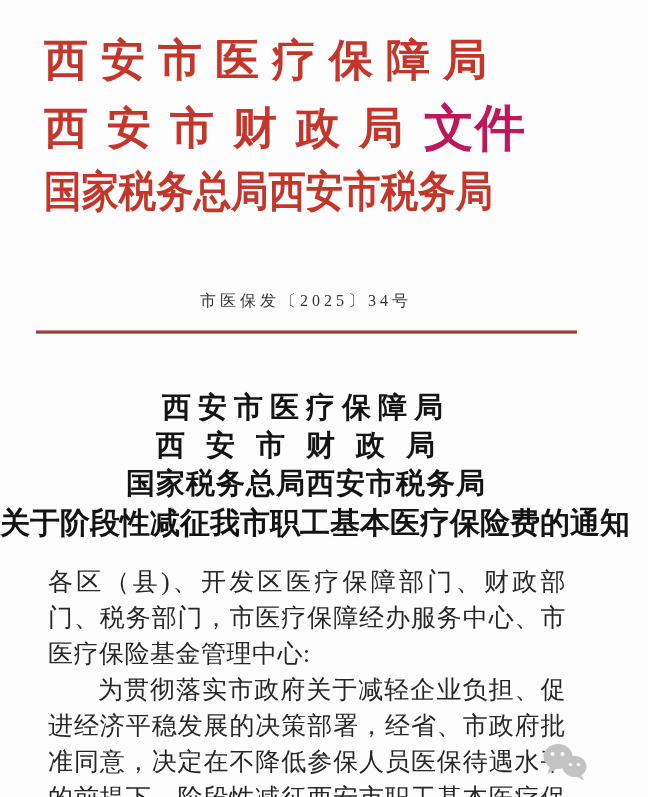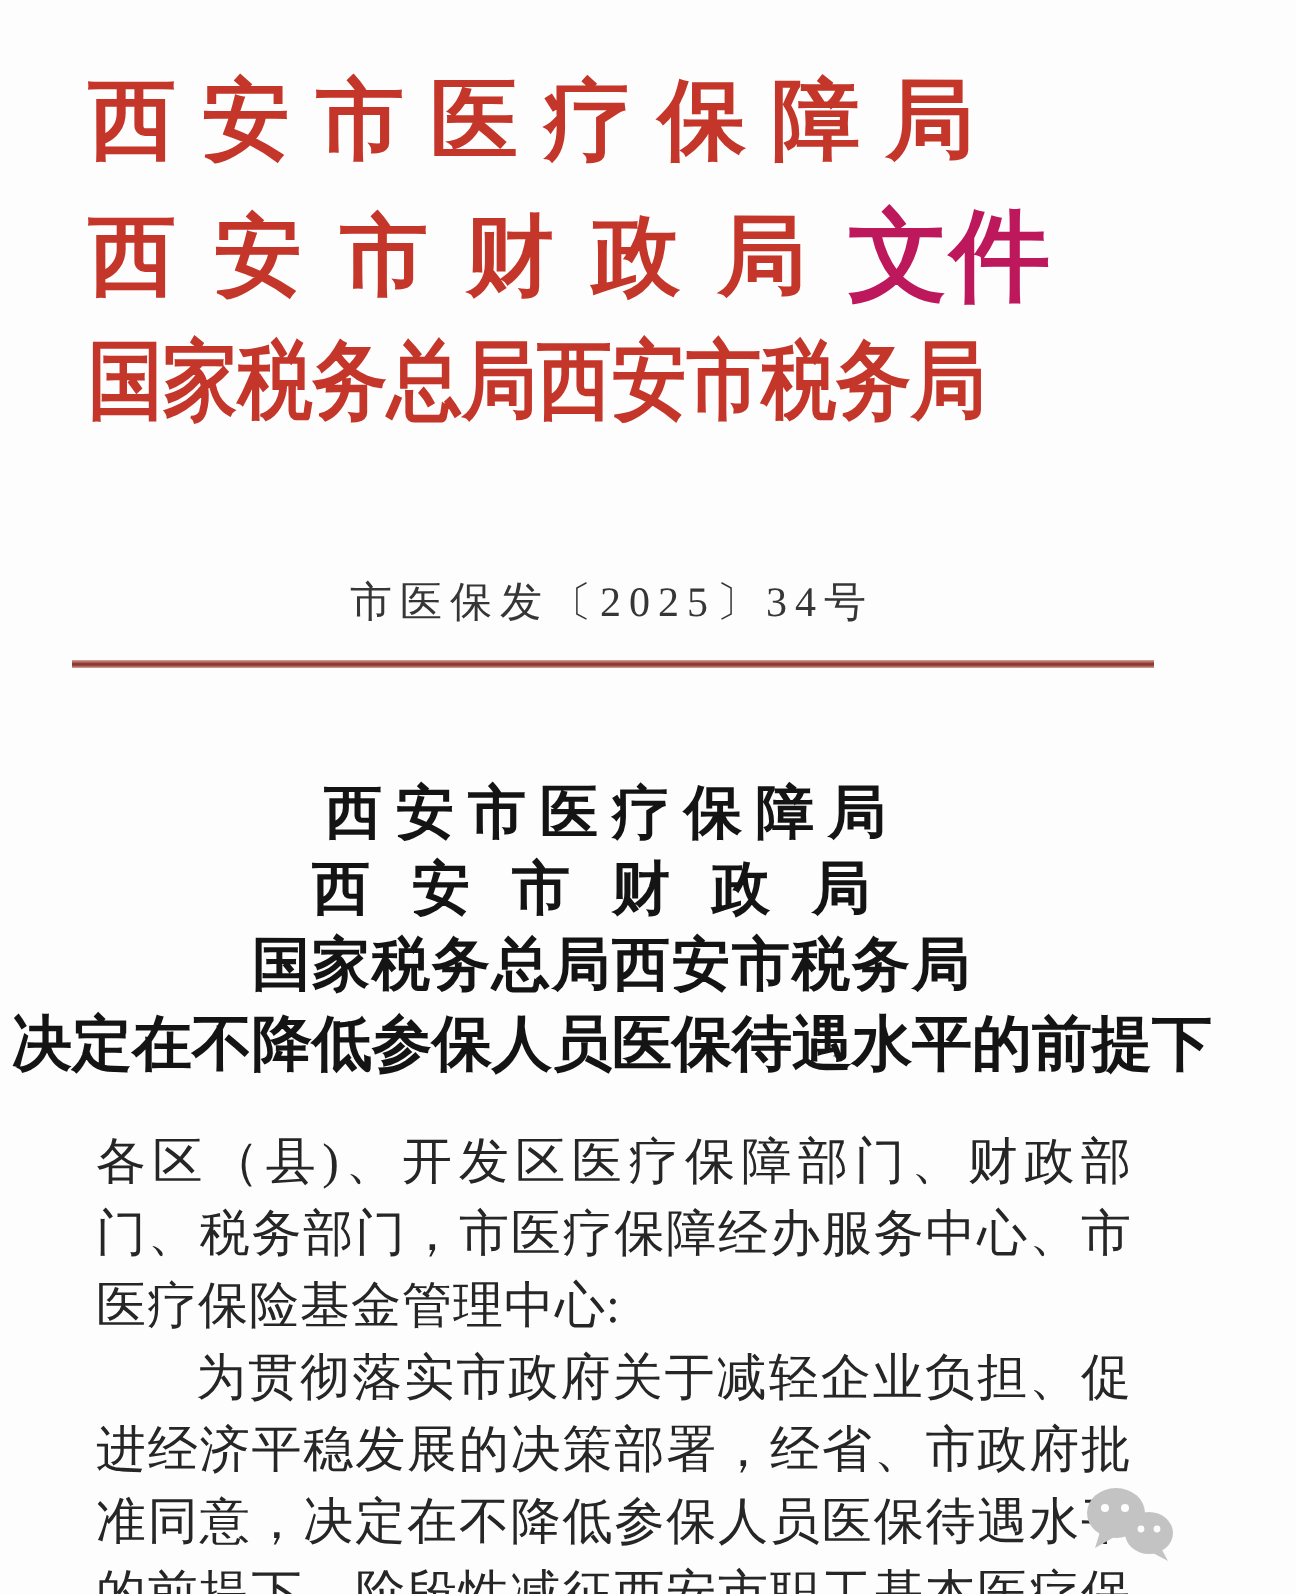--- a/index.html
+++ b/index.html
@@ -35,21 +35,21 @@
   .lh-line3 {
     font-size: 43px; font-weight: bold;
     line-height: 56px; white-space: nowrap;
     transform: scaleX(0.87); transform-origin: left center;
   }
 
   
   .doc-number {
     margin-top: 68px;
     text-align: center;
-    font-size: 21px; letter-spacing: 4px;
+    font-size: 16px; letter-spacing: 4px;
     color: #363636;
     line-height: 26px;
   }
   .red-rule {
     margin: 16px 35px 0 36px;
     height: 4px;
     background: linear-gradient(to bottom, #d7a59c 0%, #8e3a32 45%, #8e3a32 65%, #d7a59c 100%);
   }
 
   
@@ -103,21 +103,21 @@
   </div>
 
   <div class="doc-number">市医保发〔2025〕34号</div>
 
   <div class="red-rule"></div>
 
   <div class="title-block">
     <div class="title-l1">西安市医疗保障局</div>
     <div class="title-l2">西安市财政局</div>
     <div class="title-l3">国家税务总局西安市税务局</div>
-    <div class="title-l4">决定在不降低参保人员医保待遇水平的前提下</div>
+    <div class="title-l4">关于阶段性减征我市职工基本医疗保险费的通知</div>
   </div>
 
   <div class="body-text">
     <p>各区（县)、开发区医疗保障部门、财政部门、税务部门，市医疗保障经办服务中心、市医疗保险基金管理中心:</p>
     <p class="indent">为贯彻落实市政府关于减轻企业负担、促进经济平稳发展的决策部署，经省、市政府批准同意，决定在不降低参保人员医保待遇水平的前提下，阶段性减征西安市职工基本医疗保险费。现将有关事项通知如下:</p>
   </div>
 
   <div class="watermark">
     <span class="wechat-icon">
       <svg width="46" height="38" viewBox="0 0 46 38" aria-hidden="true">

